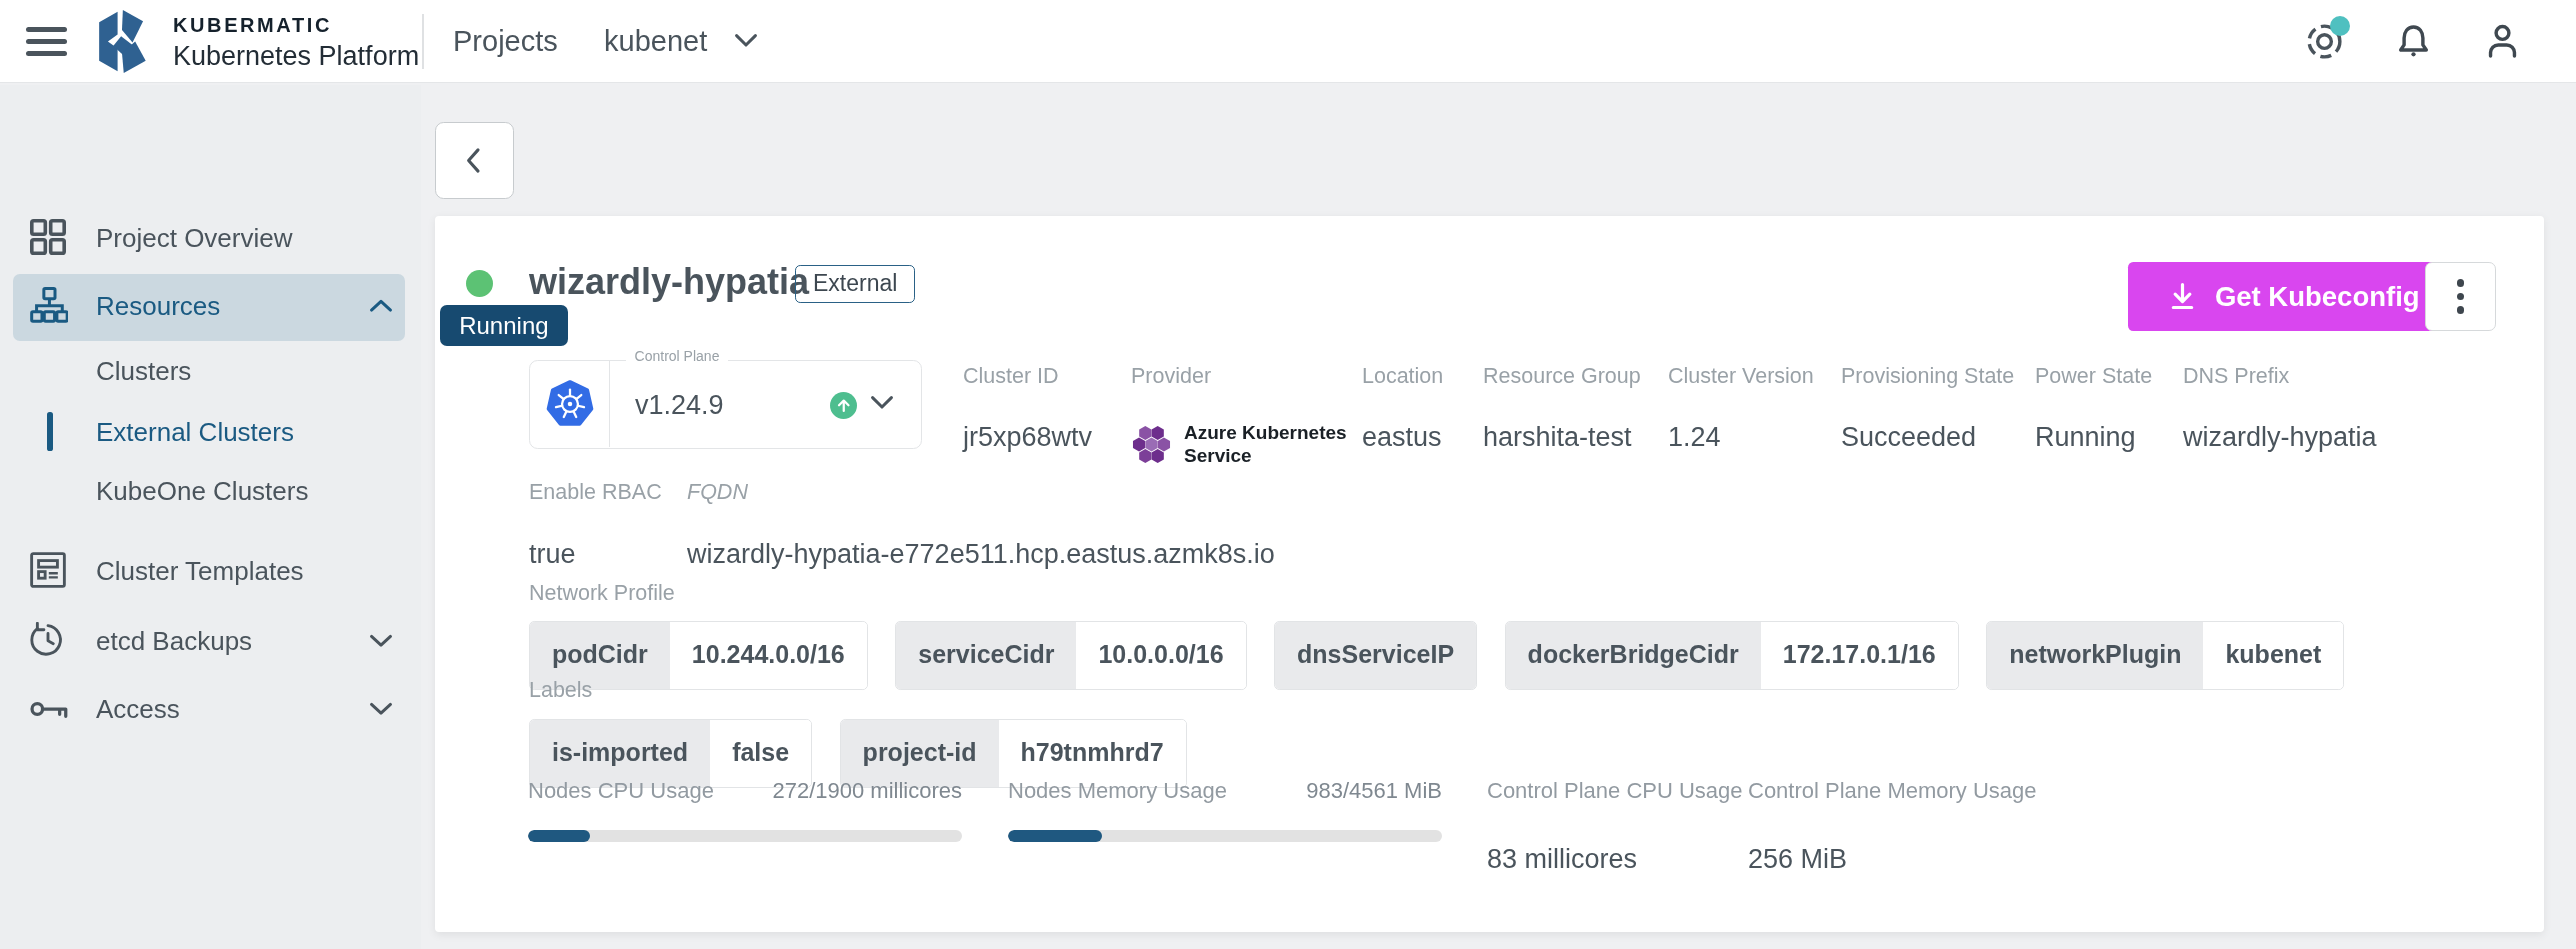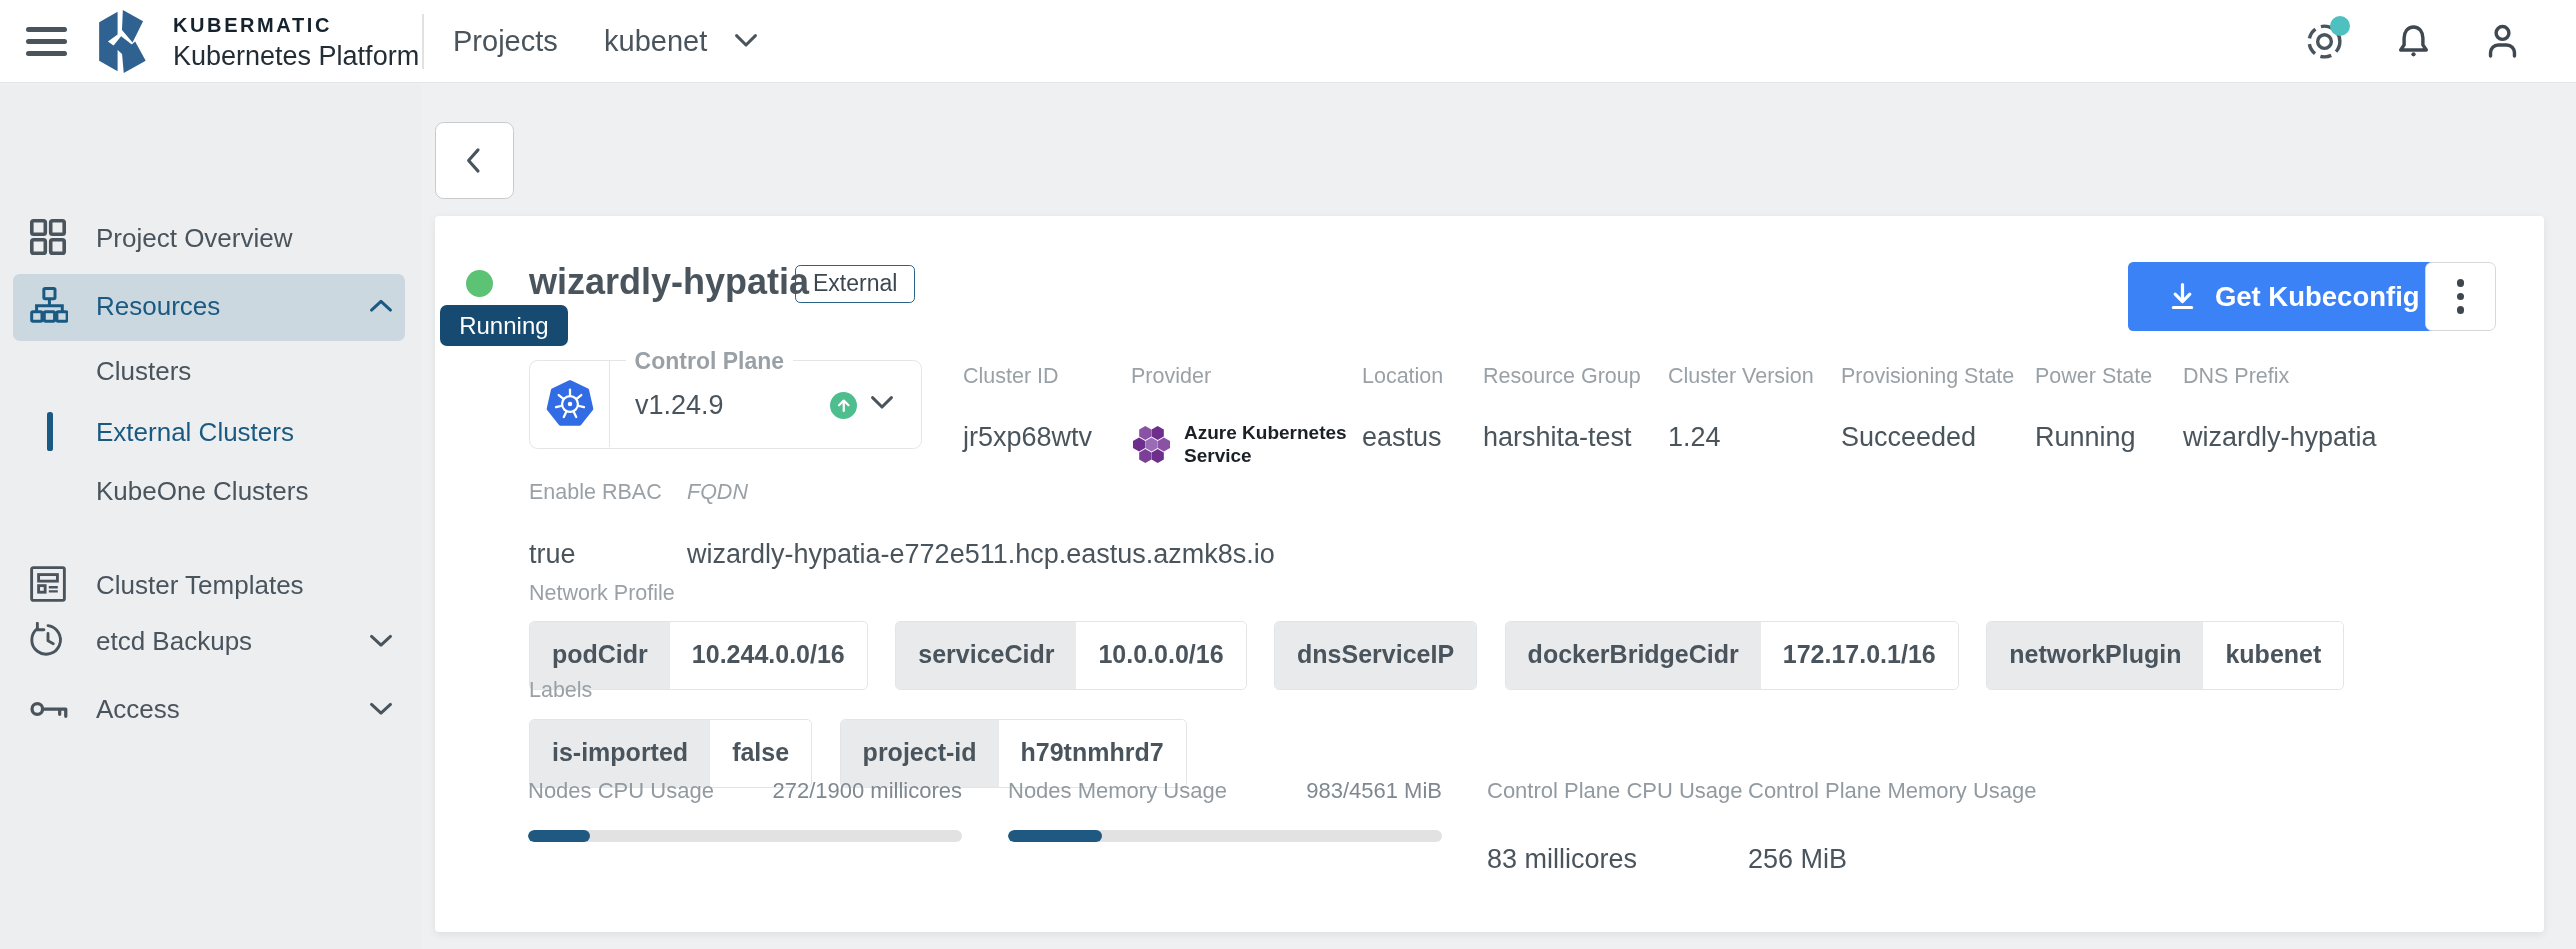--- a/index.html
+++ b/index.html
@@ -34,27 +34,27 @@
 
   
   .back-btn { position:absolute; left:435px; top:122px; width:79px; height:77px; background:#fff; border:1.7px solid #C7CBCE; border-radius:8.6px; display:flex; align-items:center; justify-content:center; cursor:pointer; }
   .card { position:absolute; left:435px; top:216px; width:2109px; height:716px; background:#fff; border-radius:4px; box-shadow:0 2.6px 8.6px rgba(0,0,0,0.07); }
 
   .status-dot { position:absolute; left:31px; top:54px; width:27px; height:27px; border-radius:50%; background:#5CC274; }
   .cluster-title { position:absolute; left:94px; top:45px; font-size:36px; font-weight:bold; color:#4A545C; }
   .type-badge { position:absolute; left:360px; top:49px; height:38px; padding:0 17px; border:1.7px solid #2A6186; border-radius:5.2px; font-size:23px; color:#3D4750; line-height:34px; }
   .status-tooltip { position:absolute; left:5.2px; top:89px; height:41px; padding:0 19px; background:#174A70; border-radius:6.9px; color:#fff; font-size:24px; line-height:41px; }
 
-  .kubeconfig-btn { position:absolute; left:1693px; top:46px; width:330px; height:69px; background:#3b82f6; border:none; border-radius:5.2px; color:#fff; font-size:27.5px; font-weight:bold; font-family:"Liberation Sans",sans-serif; display:flex; align-items:center; justify-content:center; gap:15.5px; cursor:pointer; }
+  .kubeconfig-btn { position:absolute; left:1693px; top:46px; width:330px; height:69px; background:#d946ef; border:none; border-radius:5.2px; color:#fff; font-size:27.5px; font-weight:bold; font-family:"Liberation Sans",sans-serif; display:flex; align-items:center; justify-content:center; gap:15.5px; cursor:pointer; }
   .dots-btn { position:absolute; left:1990px; top:46px; width:71px; height:69px; background:#fff; border:1.7px solid #D6D9DB; border-radius:6.9px; display:flex; flex-direction:column; align-items:center; justify-content:center; gap:6px; cursor:pointer; }
   .dots-btn i { width:7.7px; height:7.7px; border-radius:50%; background:#3E464E; }
 
   .cp-box { position:absolute; left:94px; top:144px; width:393px; height:89px; border:1.7px solid #E3E5E7; border-radius:8.6px; }
   .cp-logo-cell { position:absolute; left:0; top:0; width:80px; height:86px; border-right:1.7px solid #E3E5E7; display:flex; align-items:center; justify-content:center; }
-  .cp-legend { position:absolute; left:96px; top:-13px; background:#fff; padding:0 8.6px; font-size:23px; color:#99A1A7;font-weight:bold; }
+  .cp-legend { position:absolute; left:96px; top:-13px; background:#fff; padding:0 8.6px; font-size:14px; color:#99A1A7; }
   .cp-version { position:absolute; left:105px; top:29px; font-size:27px; color:#4A545C; }
   .cp-upgrade { position:absolute; left:300px; top:31px; width:27px; height:27px; border-radius:50%; background:#4EBE8F; display:flex; align-items:center; justify-content:center; cursor:pointer; }
   .cp-chev { position:absolute; left:340px; top:34px; cursor:pointer; }
 
   .field { position:absolute; top:148px; }
   .field .f-label { font-size:21.5px; color:#99A1A7; white-space:nowrap; }
   .field .f-value { position:absolute; top:58px; font-size:27px; color:#4A545C; white-space:nowrap; }
   .provider-val { position:absolute; top:57px; display:flex; gap:12px; align-items:center; }
   .provider-name { font-size:19px; font-weight:bold; color:#1A2026; line-height:23px; white-space:nowrap; }
 
@@ -174,21 +174,21 @@
     </div>
 
     <div class="side-item blue" style="top:319px;height:57px;">
       <span class="lbl">External Clusters</span>
     </div>
 
     <div class="side-item" style="top:378px;height:57px;">
       <span class="lbl">KubeOne Clusters</span>
     </div>
 
-    <div class="side-item" style="top:470px;height:60px;">
+    <div class="side-item" style="top:456px;height:60px;">
       <span class="ic" style="top:11px;">
         <svg width="36" height="36" viewBox="0 0 44 44" fill="none" stroke="#4A545C" stroke-width="3.5">
           <rect x="2" y="2" width="40" height="40" rx="2"></rect>
           <rect x="10.5" y="10.5" width="23" height="8"></rect>
           <rect x="10.5" y="24" width="8" height="8"></rect>
           <path d="M23 26 H34 M23 31 H34" stroke-width="3"></path>
         </svg>
       </span>
       <span class="lbl">Cluster Templates</span>
     </div>

